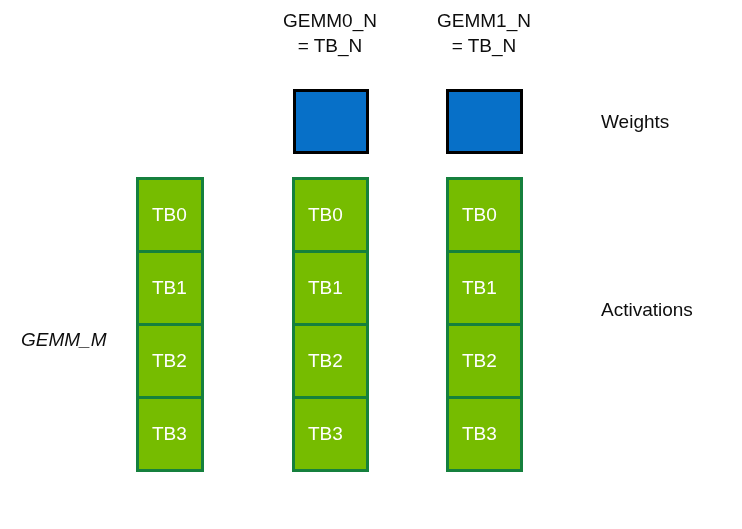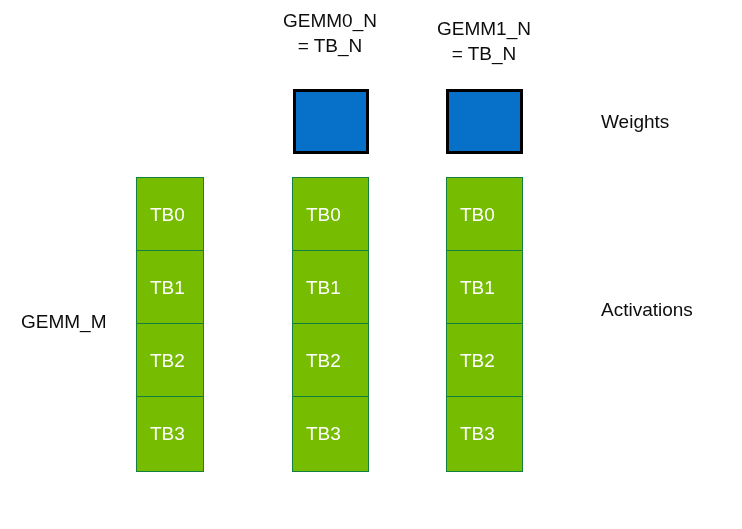--- a/index.html
+++ b/index.html
@@ -46,40 +46,40 @@
   
   .act-column {
     position: absolute;
     box-sizing: border-box;
     display: flex;
     flex-direction: column;
   }
   .act-cell {
     box-sizing: border-box;
     background: #76bc00;
-    border: 1px solid #15803d;
+    border: 3px solid #15803d;
     color: #ffffff;
     font-size: 19px;
     display: flex;
     align-items: center;
     justify-content: flex-start;
     padding-left: 13px;
     margin-top: -3px;
   }
   .act-cell:first-child { margin-top: 0; }
 </style>
 </head>
 <body>
 
 <div id="canvas">
 
   <div class="label col-head center" style="left:245px; top:8px;">GEMM0_N
 = TB_N</div>
 
-  <div class="label col-head center" style="left:399px; top:16px;">GEMM1_N
+  <div class="label col-head center" style="left:399px; top:8px;">GEMM1_N
 = TB_N</div>
 
   <div class="weight-block" style="left:293px; top:89px; width:76px; height:65px;"></div>
 
   <div class="weight-block" style="left:446px; top:89px; width:77px; height:65px;"></div>
 
   <div class="act-column" style="left:136px; top:177px; width:68px; height:300px;">
     <div class="act-cell" style="height:76px;">TB0</div>
     <div class="act-cell" style="height:76px;">TB1</div>
     <div class="act-cell" style="height:76px;">TB2</div>
@@ -93,21 +93,21 @@
     <div class="act-cell" style="height:76px;">TB3</div>
   </div>
 
   <div class="act-column" style="left:446px; top:177px; width:77px; height:300px;">
     <div class="act-cell" style="height:76px;">TB0</div>
     <div class="act-cell" style="height:76px;">TB1</div>
     <div class="act-cell" style="height:76px;">TB2</div>
     <div class="act-cell" style="height:76px;">TB3</div>
   </div>
 
-  <div class="label" style="left:21px; top:310px;">GEMM_M</div>
+  <div class="label" style="left:21px; top:328px;font-style:italic;">GEMM_M</div>
 
   <div class="label" style="left:601px; top:110px;">Weights</div>
 
   <div class="label" style="left:601px; top:298px;">Activations</div>
 
 
 
 </div>
 
 </body></html>

